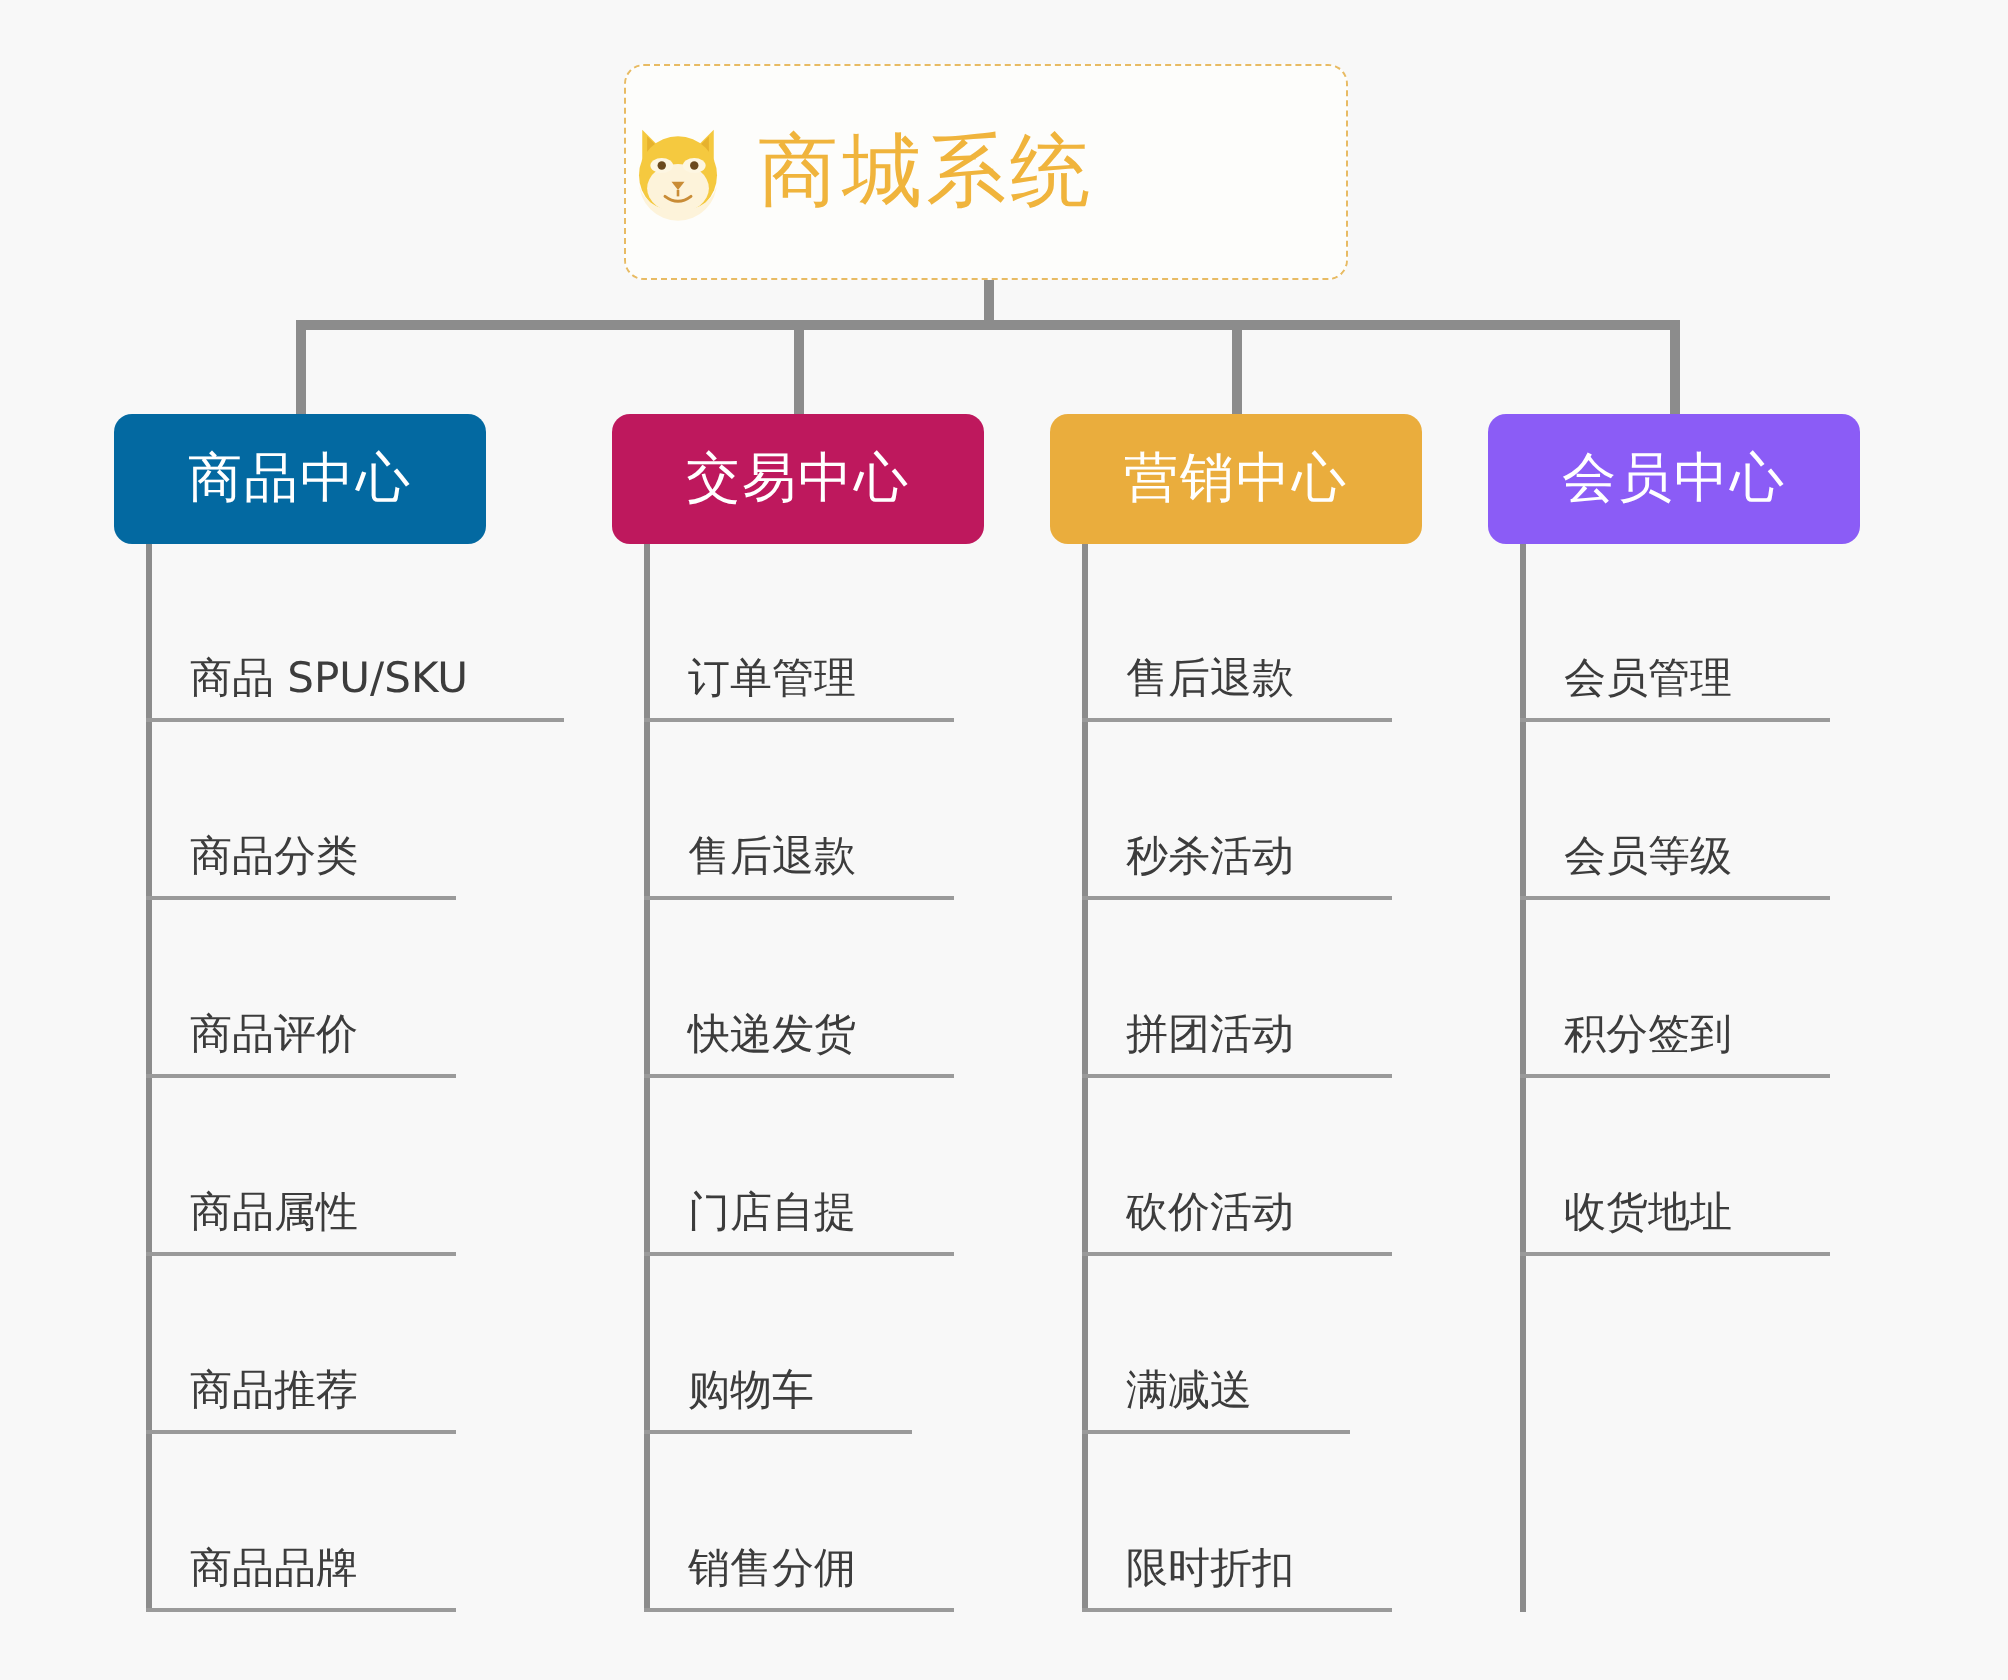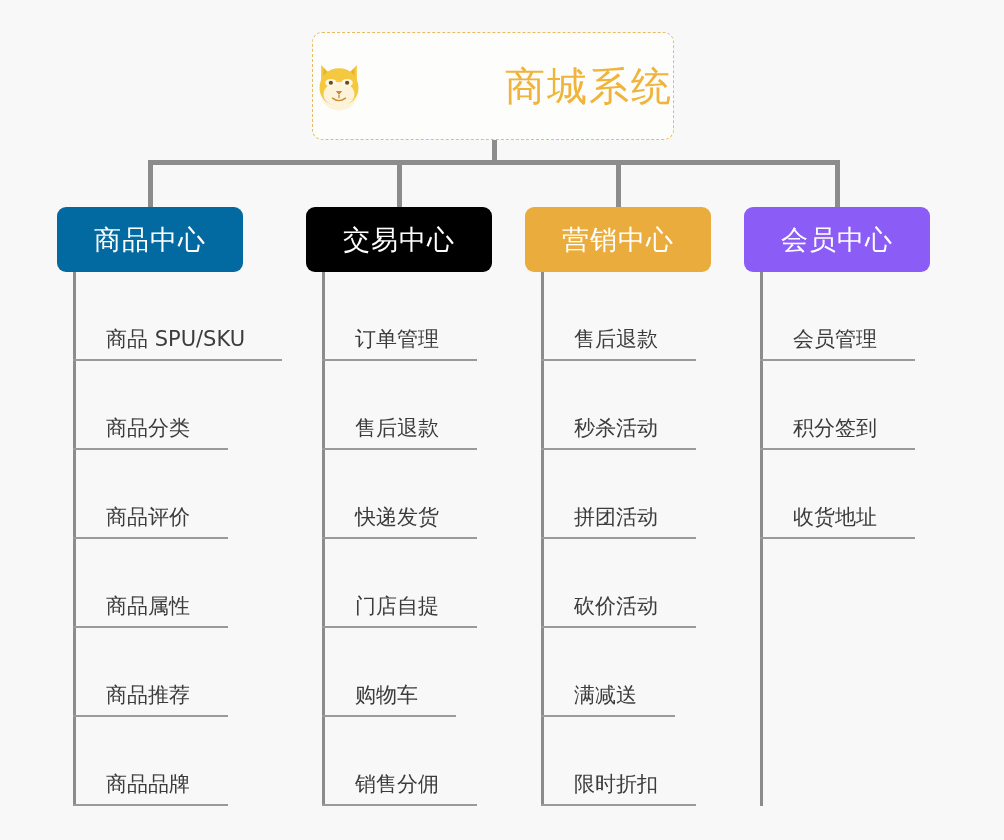--- a/index.html
+++ b/index.html
@@ -26,21 +26,21 @@
     left: 312px;
     top: 32px;
     width: 362px;
     height: 108px;
     box-sizing: border-box;
     background: #fdfdfb;
     border: 1px dashed #e8bb63;
     border-radius: 10px;
     display: flex;
     align-items: center;
-    justify-content: space-between;
+    justify-content: flex-start;
     gap: 14px;
   }
   .root-emoji {
     width: 52px;
     height: 52px;
     flex: 0 0 auto;
     display: block;
   }
   .root-title {
     font-size: 40px;
@@ -104,21 +104,21 @@
     top: 0;
     width: 3px;
     background: #8c8c8c;
   }
   .leaf {
     position: relative;
     height: 89px;
     box-sizing: border-box;
     display: flex;
     align-items: flex-end;
-    padding-left: 33px;
+    padding-left: 22px;
   }
   .leaf-label {
     font-size: 21px;
     color: #3c3c3c;
     line-height: 1;
     padding-bottom: 11px;
     white-space: nowrap;
   }
   .leaf-underline {
     position: absolute;
@@ -187,21 +187,21 @@
         <span class="leaf-underline" style="width:155px;"></span>
       </div>
       <div class="leaf">
         <span class="leaf-label">商品品牌</span>
         <span class="leaf-underline" style="width:155px;"></span>
       </div>
     </div>
   </div>
 
   <div class="column" style="left:306px;">
-    <div class="cat-box" style="background:#000000;">
+    <div class="cat-box" style="background:#be185d;">
       <span>交易中心</span>
     </div>
     <div class="leaves">
       <div class="trunk" style="height:534px;"></div>
       <div class="leaf">
         <span class="leaf-label">订单管理</span>
         <span class="leaf-underline" style="width:155px;"></span>
       </div>
       <div class="leaf">
         <span class="leaf-label">售后退款</span>
@@ -263,20 +263,24 @@
     <div class="cat-box" style="background:#8b5cf6;">
       <span>会员中心</span>
     </div>
     <div class="leaves">
       <div class="trunk" style="height:534px;"></div>
       <div class="leaf">
         <span class="leaf-label">会员管理</span>
         <span class="leaf-underline" style="width:155px;"></span>
       </div>
       <div class="leaf">
+        <span class="leaf-label">会员等级</span>
+        <span class="leaf-underline" style="width:155px;"></span>
+      </div>
+      <div class="leaf">
         <span class="leaf-label">积分签到</span>
         <span class="leaf-underline" style="width:155px;"></span>
       </div>
       <div class="leaf">
         <span class="leaf-label">收货地址</span>
         <span class="leaf-underline" style="width:155px;"></span>
       </div>
     </div>
   </div>
 

